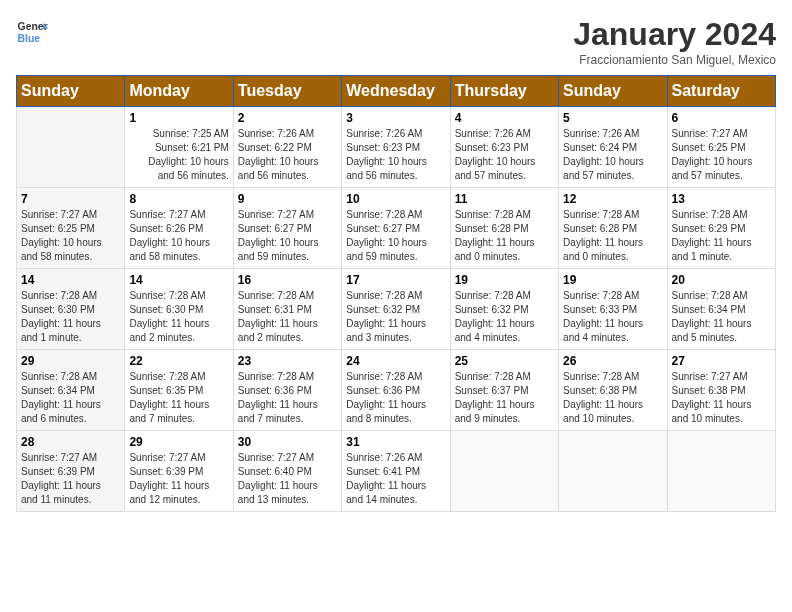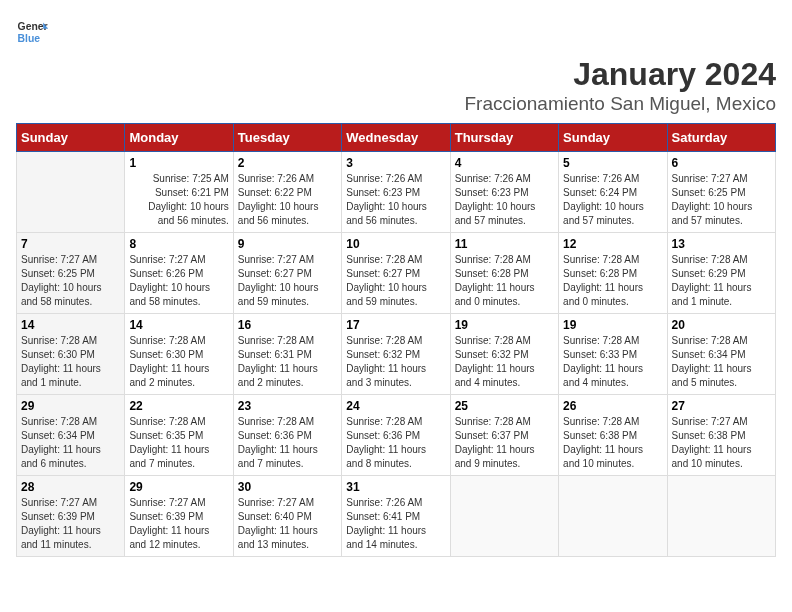--- a/index.html
+++ b/index.html
@@ -20,42 +20,41 @@
       display: flex;
       align-items: center;
       gap: 4px;
     }
     .logo-icon {
       width: 32px;
       height: 32px;
     }
     .title-area {
       text-align: right;
-      margin-top: 40px;
     }
     .main-title {
       font-size: 32px;
       font-weight: bold;
       color: #333;
     }
     .subtitle {
-      font-size: 19px;
+      font-size: 12px;
       color: #555;
     }
     table {
       width: 100%;
       border-collapse: collapse;
       font-size: 11px;
     }
     thead tr th {
-      background-color: #b91c1c;
+      background-color: #a16207;
       color: #fff;
       padding: 6px 4px;
       text-align: left;
-      font-size: 13px;
+      font-size: 16px;
       font-weight: bold;
       border: 1px solid #2a5aaa;
     }
     tbody tr td {
       border: 1px solid #ddd;
       padding: 4px;
       vertical-align: top;
       width: 105px;
       min-height: 80px;
     }

